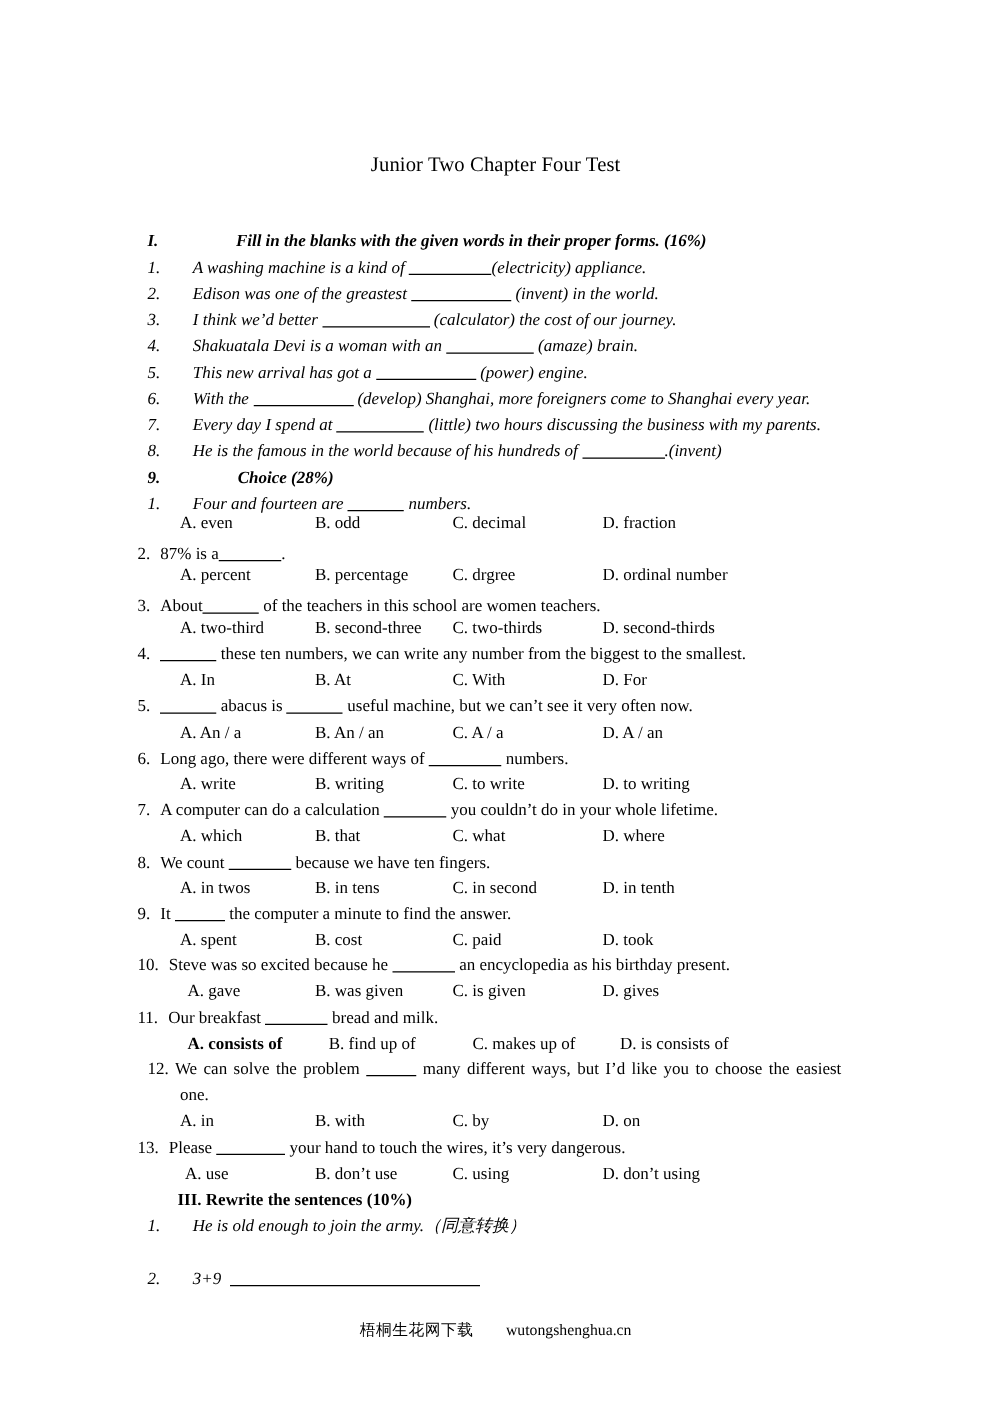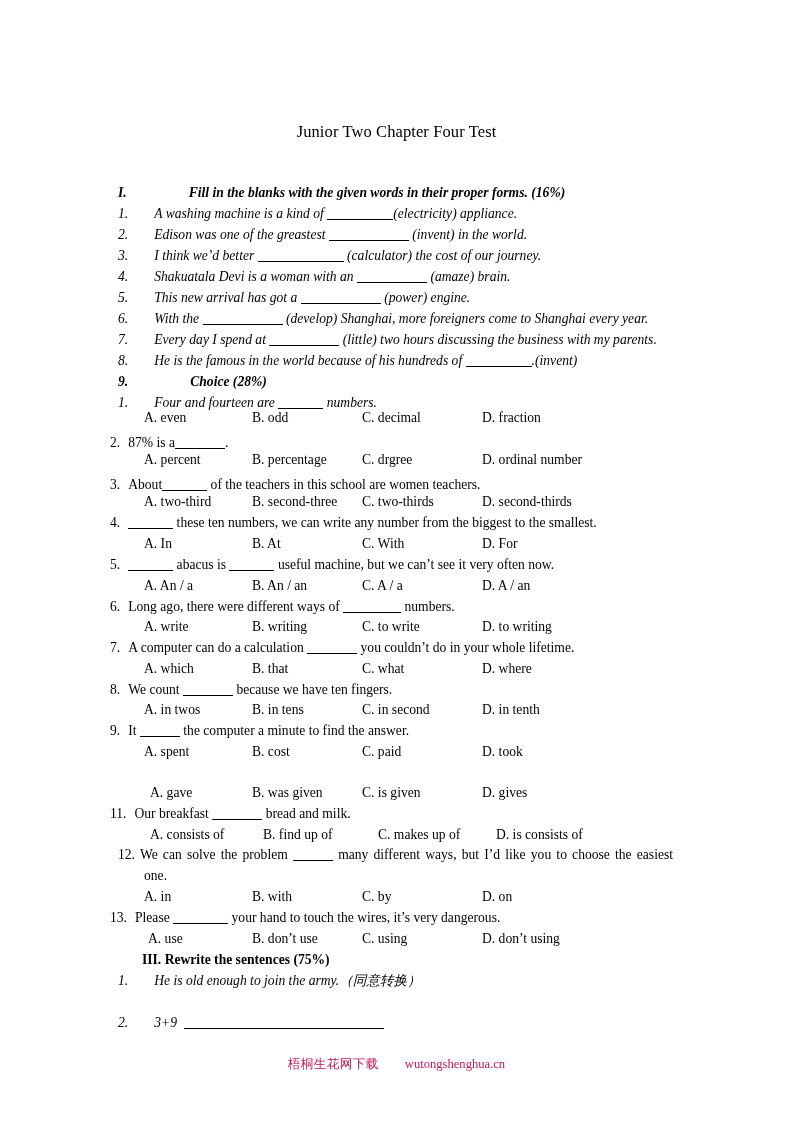--- a/index.html
+++ b/index.html
@@ -133,21 +133,21 @@
   }
 
   
   .footer {
     position: absolute;
     left: 0;
     top: 1040px;
     width: 793px;
     text-align: center;
     font-size: 12.6px;
-    color: #be185d;
+    color: #000000;
     white-space: nowrap;
   }
   .footer .cn { letter-spacing: .4px; }
   .footer .sp { display: inline-block; width: 26px; }
 </style>
 </head>
 <body>
 
 <div class="page">
 
@@ -243,47 +243,50 @@
     <span class="o op-a">A. in twos</span><span class="o op-b">B. in tens</span><span class="o op-c">C. in second</span><span class="o op-d">D. in tenth</span>
   </div>
 
   <div class="block" style="left:110px; top:705px">
     <span>9.</span><span class="qnum-tab-narrow"></span><span>It</span>&nbsp;<span class="bl bl-40"></span>&nbsp;<span>the computer a minute to find the answer.</span>
   </div>
   <div class="optrow" style="top:726px">
     <span class="o op-a">A. spent</span><span class="o op-b">B. cost</span><span class="o op-c">C. paid</span><span class="o op-d">D. took</span>
   </div>
 
+  <div class="block" style="left:110px; top:746px">
+    <span>10.</span><span class="qnum-tab-narrow"></span><span>Steve was so excited because he</span>&nbsp;<span class="bl bl-50"></span>&nbsp;<span>an encyclopedia as his birthday present.</span>
+  </div>
   <div class="optrow" style="top:767px">
     <span class="o op-a" style="padding-left:32px; width:102px;">A. gave</span><span class="o op-b">B. was given</span><span class="o op-c">C. is given</span><span class="o op-d">D. gives</span>
   </div>
 
   <div class="block" style="left:110px; top:788px">
     <span>11.</span><span class="qnum-tab-narrow"></span><span>Our breakfast</span>&nbsp;<span class="bl bl-50"></span>&nbsp;<span>bread and milk.</span>
   </div>
   <div class="optrow" style="top:809px">
-    <span class="o op-a" style="padding-left:32px; width:113px;">A. consists of</span><span class="o op-b" style="width:115px;">B. find up of</span><span class="o op-c" style="width:118px;">C. makes up of</span><span class="o op-d">D. is consists of</span>
+    <span class="o op-a" style="padding-left:32px; width:113px;font-weight:bold;">A. consists of</span><span class="o op-b" style="width:115px;">B. find up of</span><span class="o op-c" style="width:118px;">C. makes up of</span><span class="o op-d">D. is consists of</span>
   </div>
 
   <div class="q12">
     <span>12.</span> <span>We can solve the problem</span> <span class="bl bl-40"></span> <span>many different ways, but I’d like you to choose the easiest</span>
   </div>
   <div class="q12-second">one.</div>
   <div class="optrow" style="top:871px">
     <span class="o op-a">A. in</span><span class="o op-b">B. with</span><span class="o op-c">C. by</span><span class="o op-d">D. on</span>
   </div>
 
   <div class="block" style="left:110px; top:892px">
     <span>13.</span><span class="qnum-tab-narrow"></span><span>Please</span>&nbsp;<span class="bl bl-55"></span>&nbsp;<span>your hand to touch the wires, it’s very dangerous.</span>
   </div>
   <div class="optrow" style="top:913px">
     <span class="o op-a" style="padding-left:30px; width:104px;">A. use</span><span class="o op-b">B. don’t use</span><span class="o op-c">C. using</span><span class="o op-d">D. don’t using</span>
   </div>
 
-  <div class="block sec-head" style="left:142px; top:934px">III. Rewrite the sentences (75%)</div>
+  <div class="block sec-head" style="left:142px; top:934px">III. Rewrite the sentences (10%)</div>
 
   <div class="block qline" style="top:955px">
     <span>1.</span><span class="qnum-tab"></span><span>He is old enough to join the army.（同意转换）</span>
   </div>
 
   <div class="block qline" style="top:997px">
     <span>2.</span><span class="qnum-tab"></span><span>3+9</span>&nbsp;&nbsp;<span class="bl bl-200"></span>
   </div>
 
   <div class="footer">

